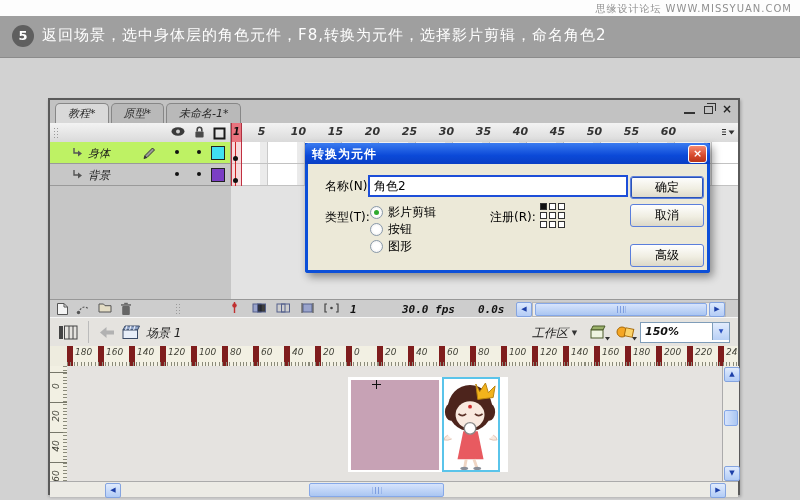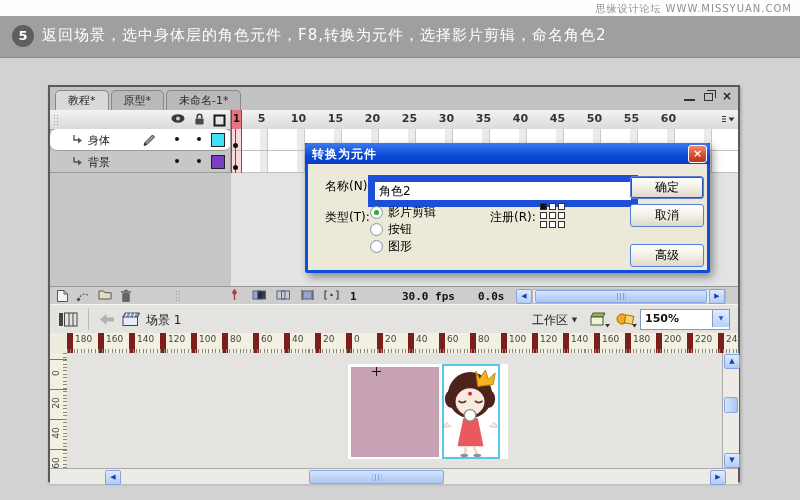--- a/index.html
+++ b/index.html
@@ -7,22 +7,22 @@
     font-family:"DejaVu Sans","Liberation Sans",sans-serif;-webkit-font-smoothing:none;}
   
   .wm-bar{position:absolute;left:0;top:0;width:800px;height:16px;background:#fdfdfd;}
   .wm-text{position:absolute;right:8px;top:2px;font-size:10px;color:#8f8f8f;letter-spacing:1px;}
   .step-bar{position:absolute;left:0;top:16px;width:800px;height:41px;background:#9f9f9f;border-bottom:1px solid #8b8b8b;}
   .step-badge{position:absolute;left:12px;top:9px;width:22px;height:22px;border-radius:50%;background:#5f5f5f;
     color:#fff;font-size:13px;font-weight:bold;text-align:center;line-height:22px;}
   .step-badge:after{content:"";position:absolute;left:2px;bottom:-3px;border:4px solid transparent;border-top-color:#5f5f5f;transform:rotate(25deg);}
   .step-text{position:absolute;left:42px;top:10px;font-size:15px;color:#fefefe;letter-spacing:1px;white-space:nowrap;}
   
-  .doc-window{position:absolute;left:48px;top:85px;width:688px;height:393px;background:#c9c9c9;
-    border:2px solid #5a5a5a;box-shadow:inset 0 0 0 1px #b5b5b5, 1px 2px 3px rgba(0,0,0,.25);}
+  .doc-window{position:absolute;left:48px;top:98px;width:688px;height:393px;background:#c9c9c9;
+    border:2px solid #5a5a5a;box-shadow:inset 0 0 0 1px #b5b5b5, 1px 2px 3px rgba(0,0,0,.25);font-style:italic;}
   .tabbar{position:absolute;left:0;top:0;width:688px;height:23px;background:#c2c2c2;border-bottom:1px solid #8f8f8f;}
   .tabs{position:absolute;left:5px;bottom:0;display:flex;gap:2px;}
   .tab{background:#b9b9b9;border:1px solid #878787;border-bottom:none;border-radius:5px 5px 0 0;
     padding:2px 12px 2px 12px;font-size:11px;color:#2a2a2a;height:15px;line-height:15px;}
   .tab.active{background:#d9d9d9;}
   .winbtns{position:absolute;right:5px;top:4px;display:flex;gap:9px;align-items:center;}
   .wb{width:11px;height:10px;position:relative;}
   .wb-min{border-bottom:2px solid #333;height:8px;}
   .wb-rest{border:1px solid #333;width:7px;height:6px;margin-top:2px;box-shadow:2px -2px 0 -0px #c2c2c2,3px -3px 0 0px #333;}
   .wb-close{font-size:12px;color:#222;line-height:10px;font-weight:bold;}
@@ -32,21 +32,21 @@
     background:radial-gradient(#9a9a9a 30%,transparent 32%);background-size:3px 3px;}
   .hdr-icon{position:absolute;top:3px;}
   .playhead-cell{position:absolute;left:181px;top:0;width:9px;height:19px;background:#e8747e;border-left:1px solid #b03040;border-right:1px solid #b03040;
     font-size:10px;font-weight:bold;color:#101010;text-align:center;line-height:18px;}
   .frame-numbers{position:absolute;left:193px;top:2px;display:flex;}
   .frame-num{width:37px;flex:0 0 37px;text-align:center;font-size:11px;font-weight:bold;color:#333;}
   .panel-menu{position:absolute;right:3px;top:5px;}
   
   .tl-layers{position:absolute;left:0;top:42px;width:181px;}
   .tl-layer{position:relative;height:21px;background:#c7c7c7;border-bottom:1px solid #9a9a9a;}
-  .tl-layer.active{background:#ffffff;border-radius:7px;}
+  .tl-layer.active{background:#bef264;}
   .layer-corner{position:absolute;left:22px;top:5px;}
   .layer-name{position:absolute;left:38px;top:4px;font-size:11px;color:#1a1a1a;}
   .layer-pencil{position:absolute;left:92px;top:4px;}
   .layer-dot{position:absolute;top:8px;width:4px;height:4px;border-radius:50%;background:#111;}
   .dot1{left:125px;} .dot2{left:147px;}
   .layer-swatch{position:absolute;left:161px;top:4px;width:12px;height:12px;border:1px solid #222;}
   .col-divider{position:absolute;left:180px;top:23px;width:1px;height:176px;background:#9a9a9a;}
   
   .tl-frames{position:absolute;left:181px;top:42px;width:507px;height:44px;
     background:repeating-linear-gradient(90deg,#ffffff 0 29px,#ebebeb 29px 36px,#c9c9c9 36px 37px);}
@@ -108,21 +108,21 @@
   .v-thumb{position:absolute;left:1px;top:44px;width:12px;height:14px;background:linear-gradient(90deg,#d7e4fc,#aac6f2);border:1px solid #86a8e8;border-radius:2px;}
   
   .dialog{position:absolute;left:305px;top:143px;width:399px;background:#ece9d8;border:3px solid #0c4fd8;border-top:none;
     border-radius:0 0 3px 3px;box-shadow:3px 4px 9px rgba(0,0,0,.4);}
   .dlg-title{position:relative;height:21px;background:linear-gradient(#3a7bf0,#0b49d8 60%,#0a3fc4);border-radius:4px 4px 0 0;margin:0 -3px;}
   .dlg-title-text{position:absolute;left:7px;top:3px;color:#fff;font-size:12px;font-weight:bold;letter-spacing:1px;}
   .dlg-close{position:absolute;right:3px;top:2px;width:17px;height:16px;background:linear-gradient(#f58a70,#d6492c 60%,#b83418);
     border:1px solid #fff;border-radius:3px;color:#fff;font-size:11px;font-weight:bold;text-align:center;line-height:15px;}
   .dlg-body{position:relative;height:106px;}
   .dlg-label{position:absolute;font-size:12px;color:#000;}
-  .dlg-input{position:absolute;left:60px;top:11px;width:248px;height:16px;border:7px solid #1d4ed8;font-size:12px;padding:1px 4px;
+  .dlg-input{position:absolute;left:60px;top:11px;width:248px;height:16px;border:2px solid #1d4ed8;font-size:12px;padding:1px 4px;
     font-family:"DejaVu Sans",sans-serif;background:#fff;color:#000;}
   .xp-btn{position:absolute;left:322px;width:72px;height:21px;background:linear-gradient(#fefefe,#f0eee2 55%,#dcd8c8);
     border:1px solid #5a7edc;border-radius:3px;font-size:12px;color:#000;text-align:center;line-height:20px;font-family:"DejaVu Sans",sans-serif;}
   .xp-btn.default{box-shadow:0 0 0 1px #2a52b8 inset;}
   .radio-list{position:absolute;left:62px;top:42px;display:flex;flex-direction:column;gap:4px;}
   .radio-opt{display:flex;align-items:center;gap:5px;height:13px;}
   .radio{width:11px;height:11px;border-radius:50%;border:1px solid #8a9aaa;background:radial-gradient(#fff 40%,#e8e8e8);position:relative;}
   .radio-dot{display:none;position:absolute;left:3px;top:3px;width:5px;height:5px;border-radius:50%;background:#2faa2f;}
   .radio-opt.selected .radio-dot{display:block;}
   .radio-label{font-size:12px;color:#000;}

